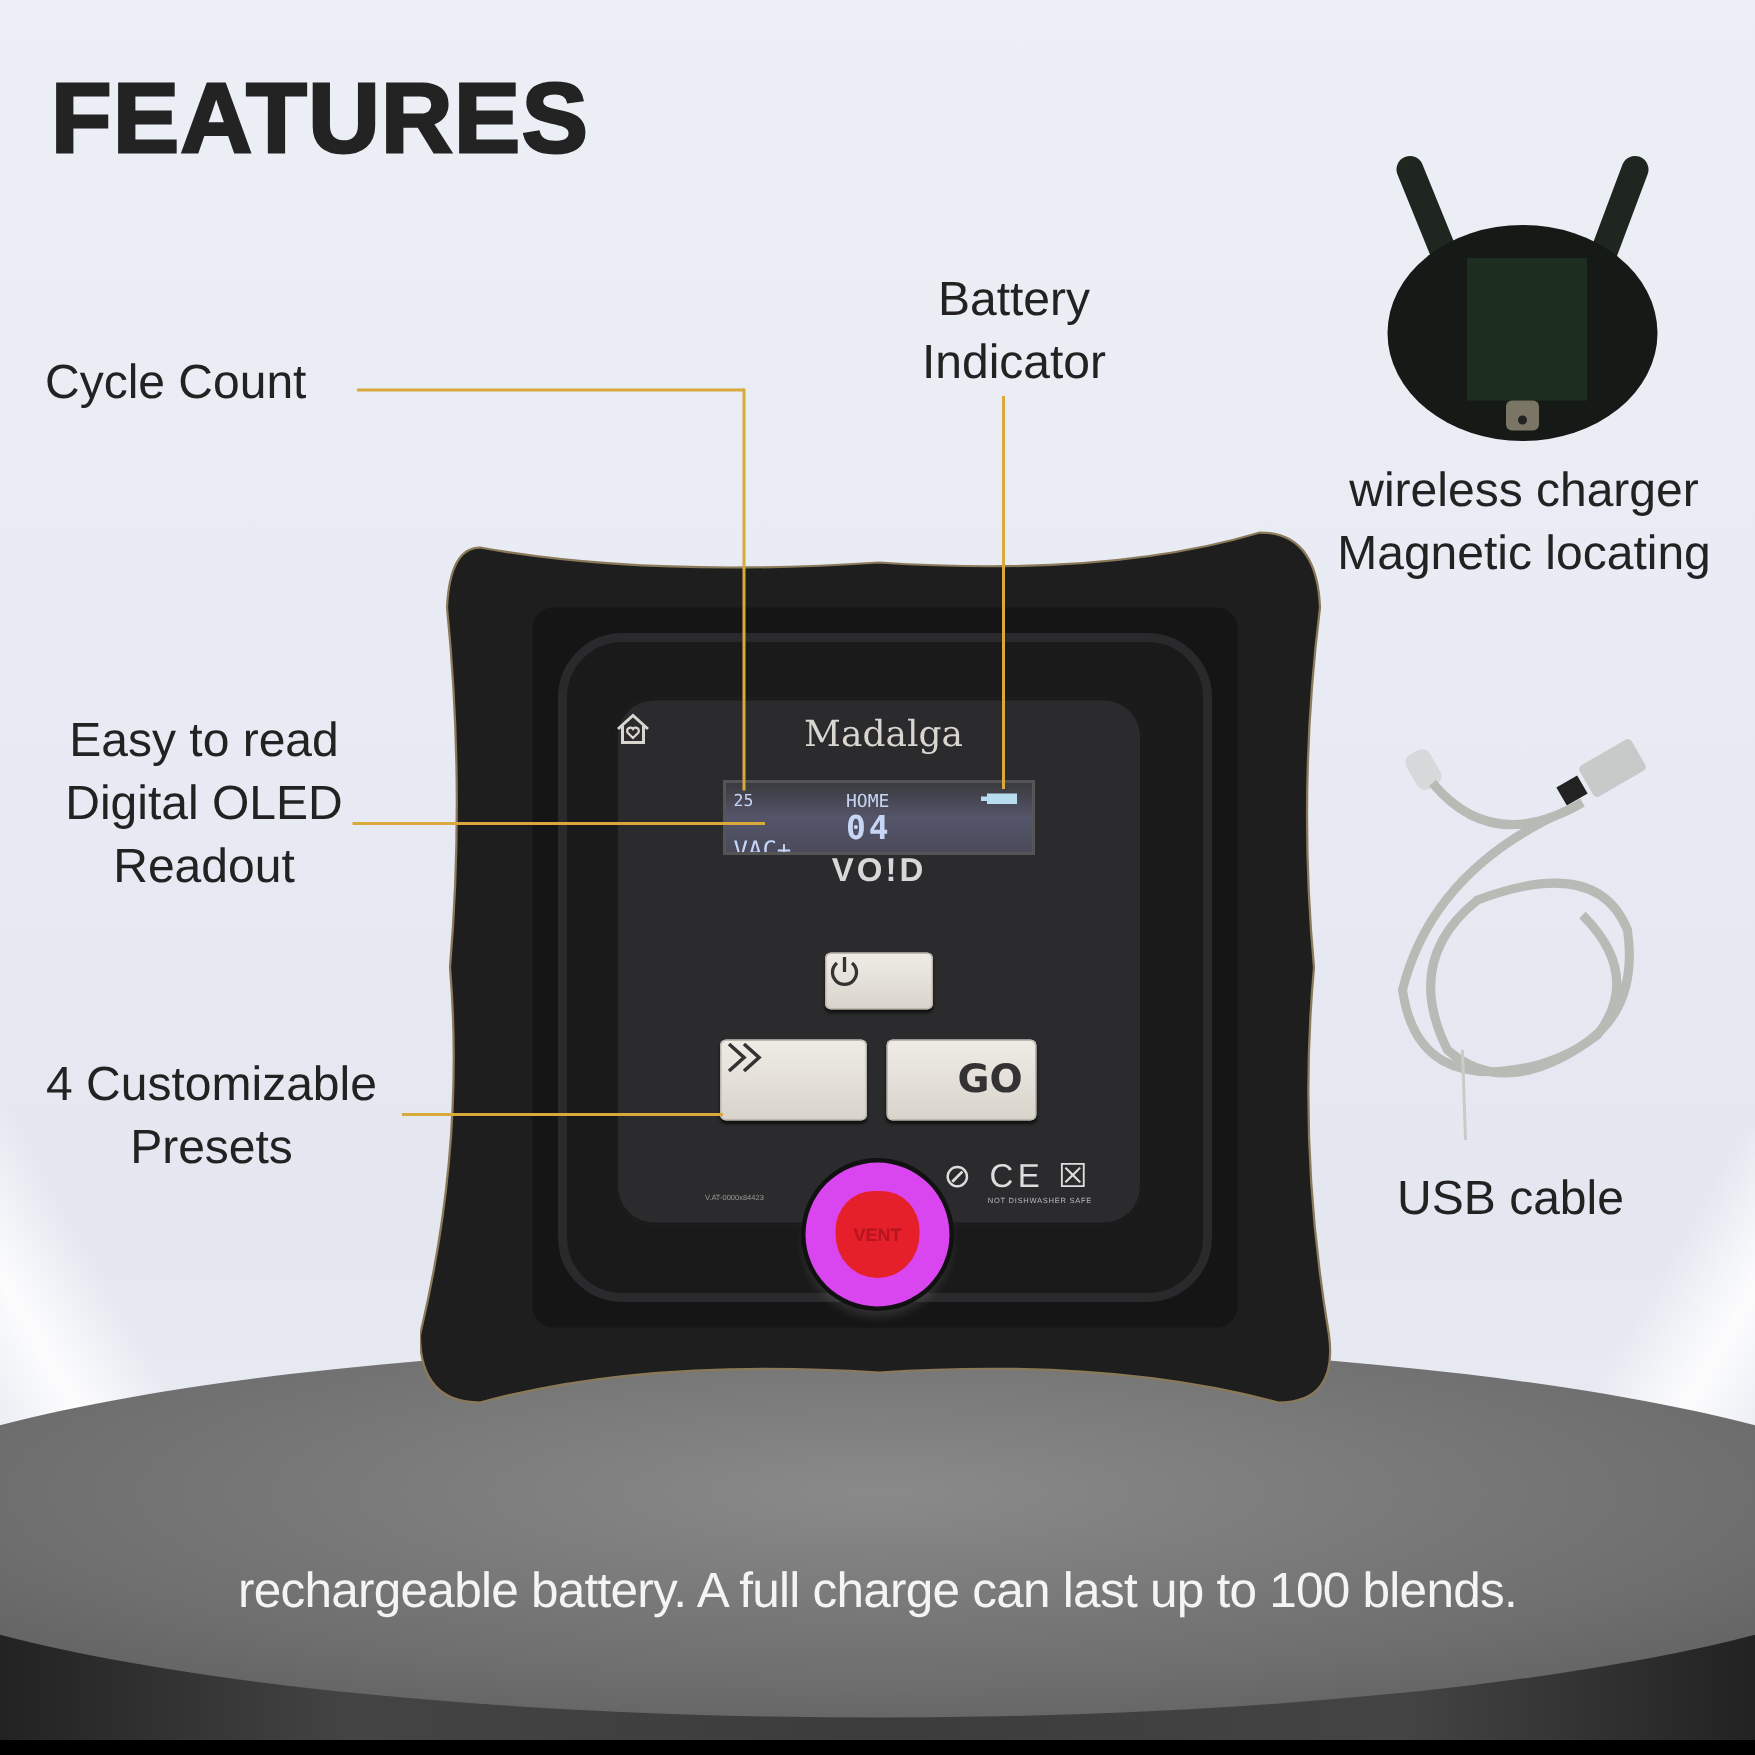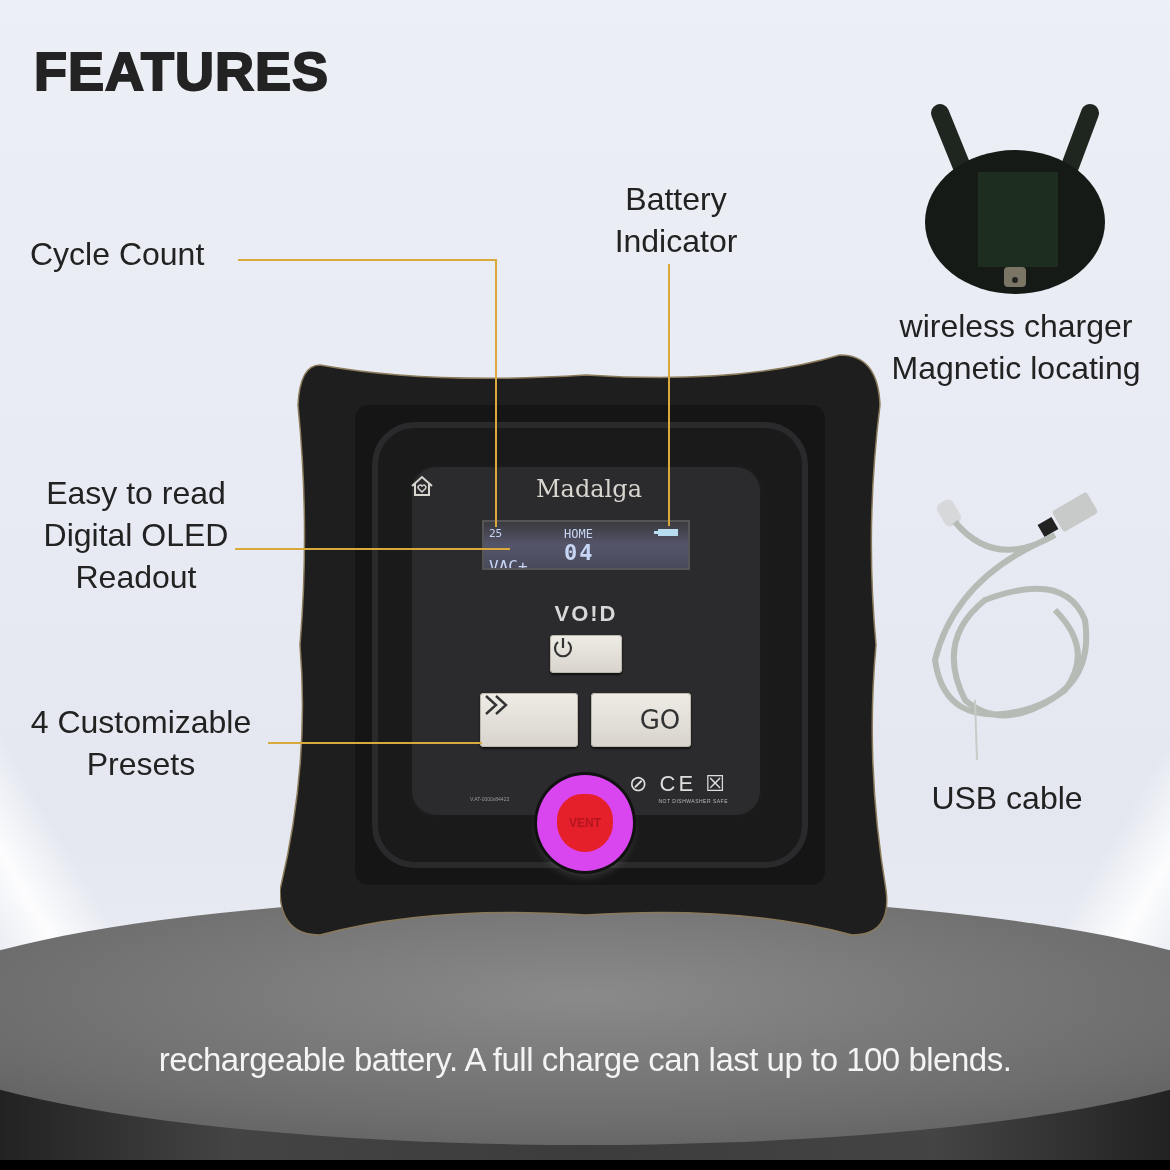--- a/index.html
+++ b/index.html
@@ -12,21 +12,21 @@
   .light-beam {
     position: absolute; left: -60px; top: 700px; width: 120px; height: 300px;
     background: linear-gradient(90deg, rgba(255,255,255,0) 0%, rgba(255,255,255,0.9) 50%, rgba(255,255,255,0) 100%);
     transform: rotate(-30deg);
   }
   .light-beam.right { left: 1080px; top: 760px; transform: rotate(30deg); }
 
   .title {
     position: absolute; left: 34px; top: 40px;
     font-family: "Liberation Sans", sans-serif;
-    font-weight: 900; font-size: 54px; letter-spacing: 1px;
+    font-weight: 900; font-size: 66px; letter-spacing: 1px;
     color: #232323;
     -webkit-text-stroke: 2px #232323;
   }
 
   .label {
     position: absolute; color: #222; font-size: 32px; line-height: 42px;
     text-align: center; font-family: "Liberation Sans", sans-serif;
   }
   .leader { position: absolute; background: #d9a93c; }
 
@@ -68,28 +68,28 @@
     border: 2px solid #555; overflow: hidden;
     font-family: "DejaVu Sans Mono", monospace; color: #c8d6f5;
   }
   .oled .cycle { position: absolute; left: 5px; top: 5px; font-size: 11px; }
   .oled .mode { position: absolute; left: 80px; top: 5px; font-size: 12px; }
   .oled .num { position: absolute; left: 80px; top: 18px; font-size: 22px; font-weight: bold; letter-spacing: 2px; }
   .oled .vac { position: absolute; left: 5px; top: 35px; font-size: 16px; }
   .oled .batt { position: absolute; right: 10px; top: 7px; width: 20px; height: 7px; background: #b8dcf0; }
   .oled .batt::before { content: ""; position: absolute; left: -4px; top: 2px; width: 4px; height: 3px; background: #b8dcf0; }
   .model {
-    position: absolute; left: 0; width: 100%; top: 136px; text-align: center;
+    position: absolute; left: 0; width: 100%; top: 102px; text-align: center;
     color: #d8d8d8; font-size: 22px; letter-spacing: 2px; font-weight: bold;
   }
   .btn {
     position: absolute; background: linear-gradient(180deg, #efece6 0%, #d8d4cc 100%);
     border-radius: 4px; box-shadow: 0 2px 2px #111, inset 0 0 0 1px #bdb8ad;
     display: flex; align-items: center; justify-content: center;
-    color: #333; font-weight: normal; padding-left: 38px;
+    color: #333; font-weight: bold; padding-left: 38px;
   }
   .btn.power { left: 140px; top: 170px; width: 72px; height: 38px; }
   .btn.next { left: 70px; top: 228px; width: 98px; height: 54px; font-size: 26px; }
   .btn.go { left: 181px; top: 228px; width: 100px; height: 54px; font-size: 26px; font-family: "DejaVu Sans", sans-serif; }
   .certs {
     position: absolute; right: 34px; top: 306px; color: #ddd; font-size: 22px; letter-spacing: 3px;
   }
   .certs-note { position: absolute; right: 34px; top: 333px; color: #bbb; font-size: 5px; letter-spacing: 0.5px; }
   .serial { position: absolute; left: 60px; top: 331px; color: #999; font-size: 5px; }
   .vent {

